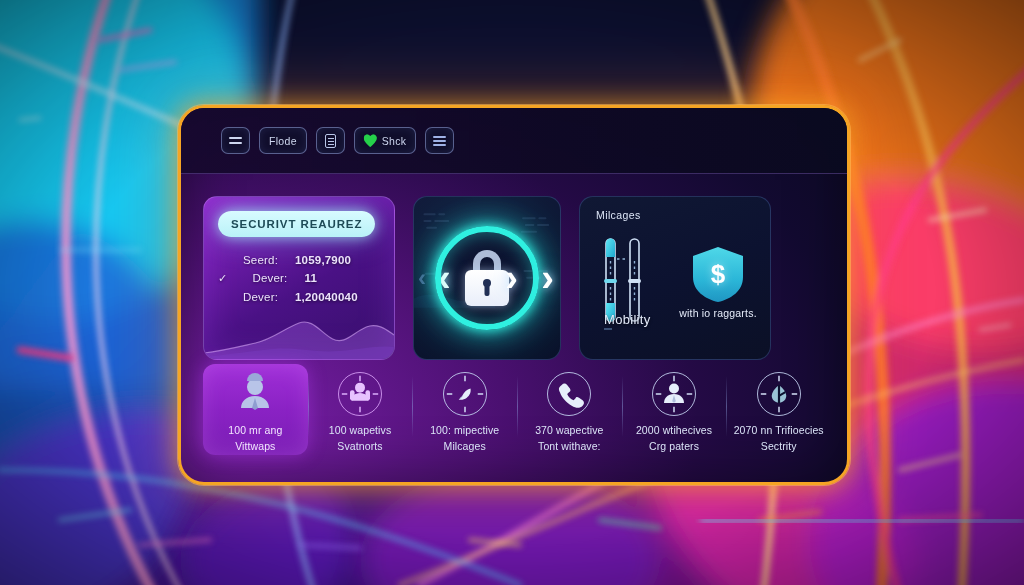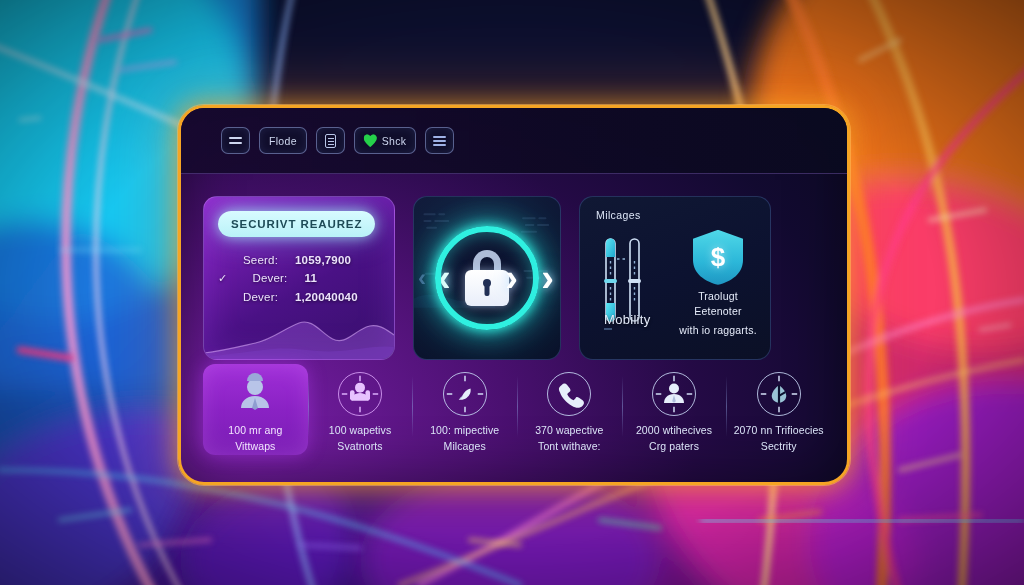--- a/index.html
+++ b/index.html
@@ -472,21 +472,20 @@
             </g>
           </svg>
           <div id="mobility-label">Mobility</div>
         </div>
 
         <div id="shield-col">
           <div id="shield-badge">
             <div id="shield-shape"></div>
             <span id="dollar">$</span>
           </div>
-          <div class="right-cap">Traolugt Eetenoter</div>
           <div class="right-cap">with io raggarts.</div>
         </div>
       </div>
     </div>
 
   </div>
 
   <div id="stats-strip">
 
     <div class="stat-item active">

